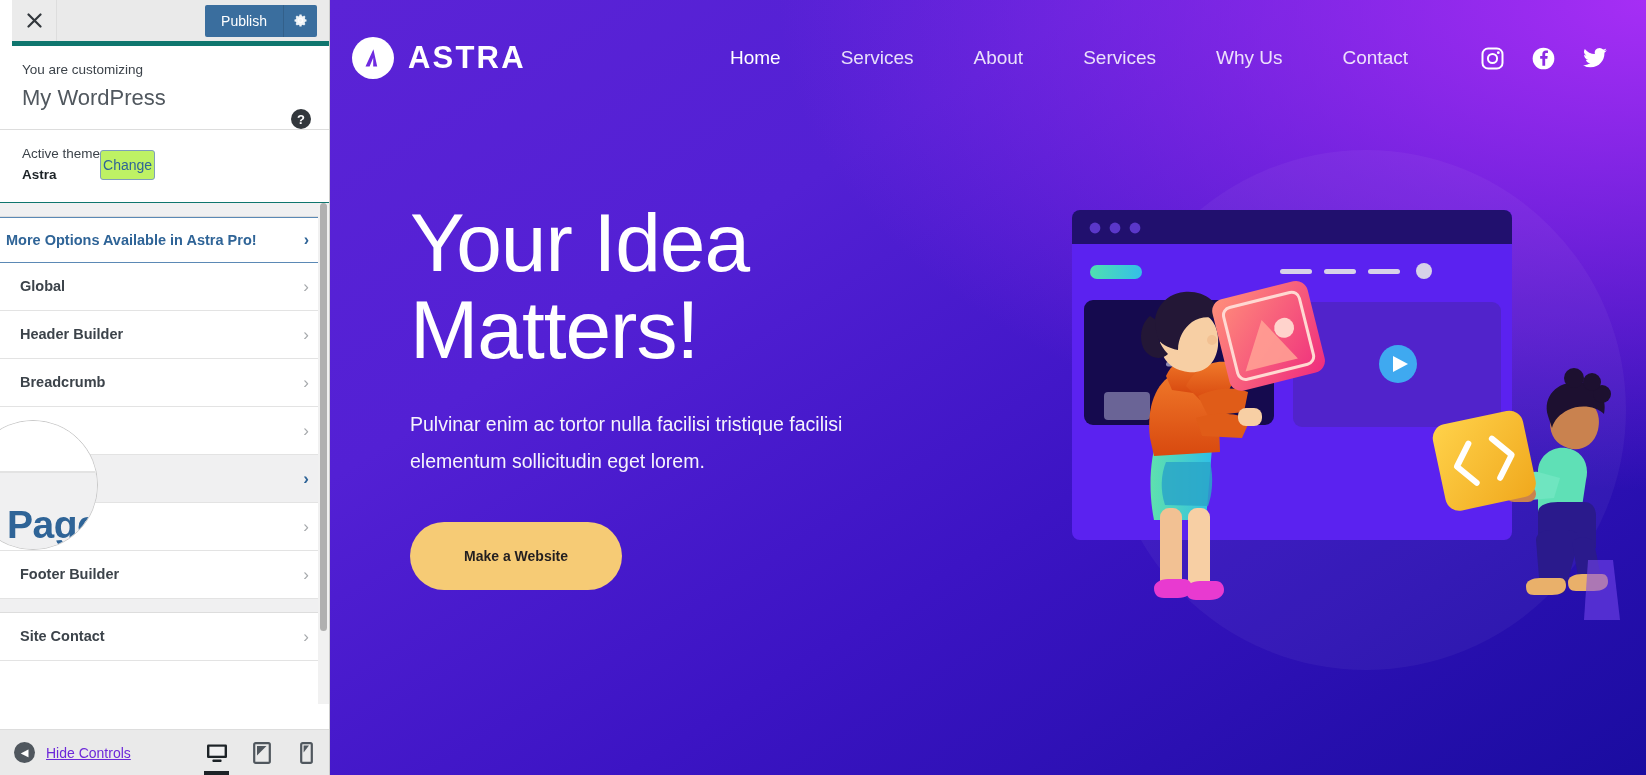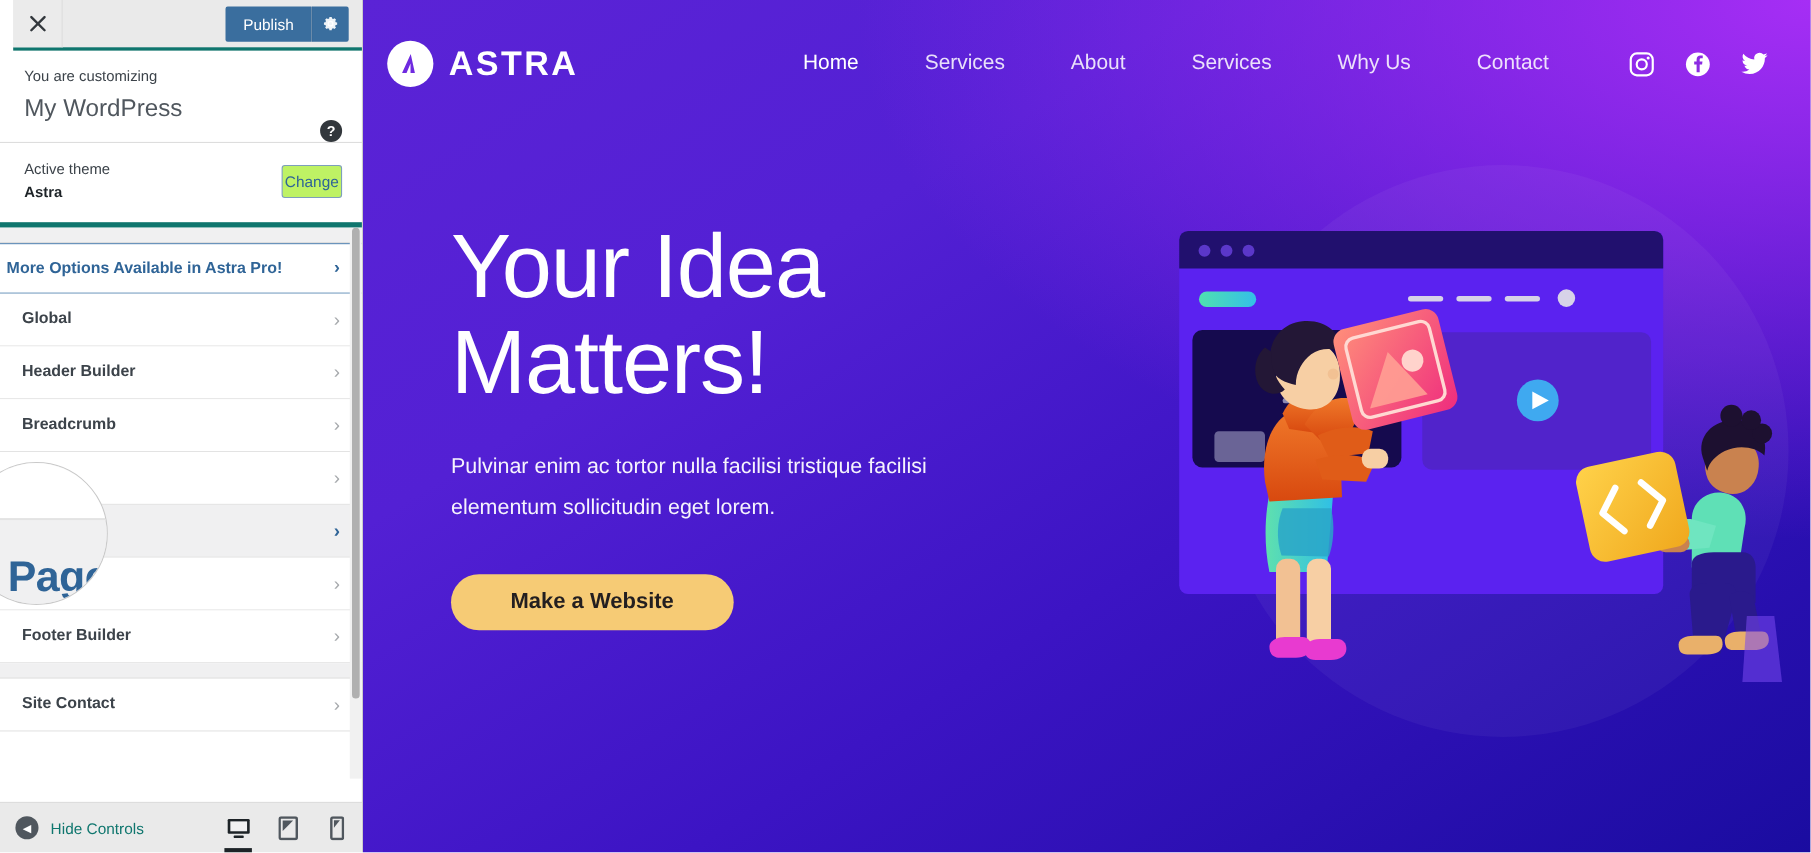--- a/index.html
+++ b/index.html
@@ -15,21 +15,21 @@
   #sidebar {
     position: relative;
     width: 330px; height: 775px;
     background: #fff;
     flex: 0 0 330px;
     border-right: 1px solid #ccc;
   }
   .sb-topbar {
     height: 46px; background: #eaeaea;
     display: flex; align-items: stretch;
-    border-bottom: 3px solid #0f766e;
+    border-bottom: 5px solid #0f766e;
     margin-left: 12px;
   }
   .sb-close {
     width: 45px; display: flex; align-items: center; justify-content: center;
     background: #ebebeb; border-right: 1px solid #ddd; cursor: pointer;
     color: #32373c; font-size: 17px; font-weight: bold;
   }
   .sb-topspacer { flex: 1; }
   .sb-publish-wrap { display: flex; align-items: center; padding-right: 12px; }
   .sb-publish {
@@ -56,22 +56,22 @@
     position: absolute; right: 18px; top: 63px;
     width: 20px; height: 20px; border-radius: 50%;
     background: #32373c; color: #fff;
     font-size: 13px; font-weight: bold;
     display: flex; align-items: center; justify-content: center;
     cursor: pointer;
   }
 
   .sb-theme {
     padding: 14px 18px 16px 22px;
-    border-bottom: 5px solid #0f766e;
-    display: flex; align-items: center; justify-content: space-between;
+    border-bottom: 1px solid #0f766e;
+    display: flex; align-items: center; 
   }
   .sb-theme-txt { font-size: 13.5px; color: #3c434a; line-height: 1.55; }
   .sb-theme-name { font-weight: bold; color: #1d2327; }
   .sb-change {
     border: 1px solid #7e9fbb; background: #bef264; color: #2f6497;
     font-size: 14px; padding: 6px 2px; border-radius: 3px; cursor: pointer;
     font-family: "Liberation Sans", sans-serif;
   }
 
   .sb-scroll {
@@ -124,21 +124,21 @@
   .sb-hide {
     display: flex; align-items: center; gap: 11px;
     padding-left: 14px; cursor: pointer; flex: 1;
   }
   .sb-hide .arrow {
     width: 21px; height: 21px; border-radius: 50%;
     background: #50575e; color: #fff;
     display: flex; align-items: center; justify-content: center;
     font-size: 10px;
   }
-  .sb-hide .lbl { font-size: 14px; color: #0f766e; }
+  .sb-hide .lbl { font-size: 14px; color: #6d28d9; text-decoration: underline; }
   .sb-devices { display: flex; align-items: stretch; height: 100%; }
   .dev-btn {
     width: 45px; position: relative; cursor: pointer;
     display: flex; align-items: center; justify-content: center;
     color: #50575e;
   }
   .dev-btn.active::after {
     content:""; position: absolute; left: 10px; right: 10px; bottom: 0;
     height: 4px; background: #1d2327;
   }
@@ -216,22 +216,22 @@
     letter-spacing: -1px; white-space: pre-line;
   }
   .hero-sub {
     color: rgba(255,255,255,0.95); font-size: 19.5px; line-height: 1.9;
     margin-top: 32px; max-width: 490px;
   }
   .hero-cta {
     margin-top: 42px;
     display: inline-block;
     background: #f6cb75; color: #231f20;
-    font-size: 20px; font-weight: bold;
-    padding: 14px 54px; border: none; border-radius: 44px;
+    font-size: 14px; font-weight: bold;
+    padding: 26px 54px; border: none; border-radius: 44px;
     cursor: pointer; font-family: "Liberation Sans", sans-serif;
   }
 
   
   .illo { position: absolute; right: 18px; top: 190px; width: 560px; height: 430px; }
 </style>
 </head>
 <body>
 
 <div id="root">

